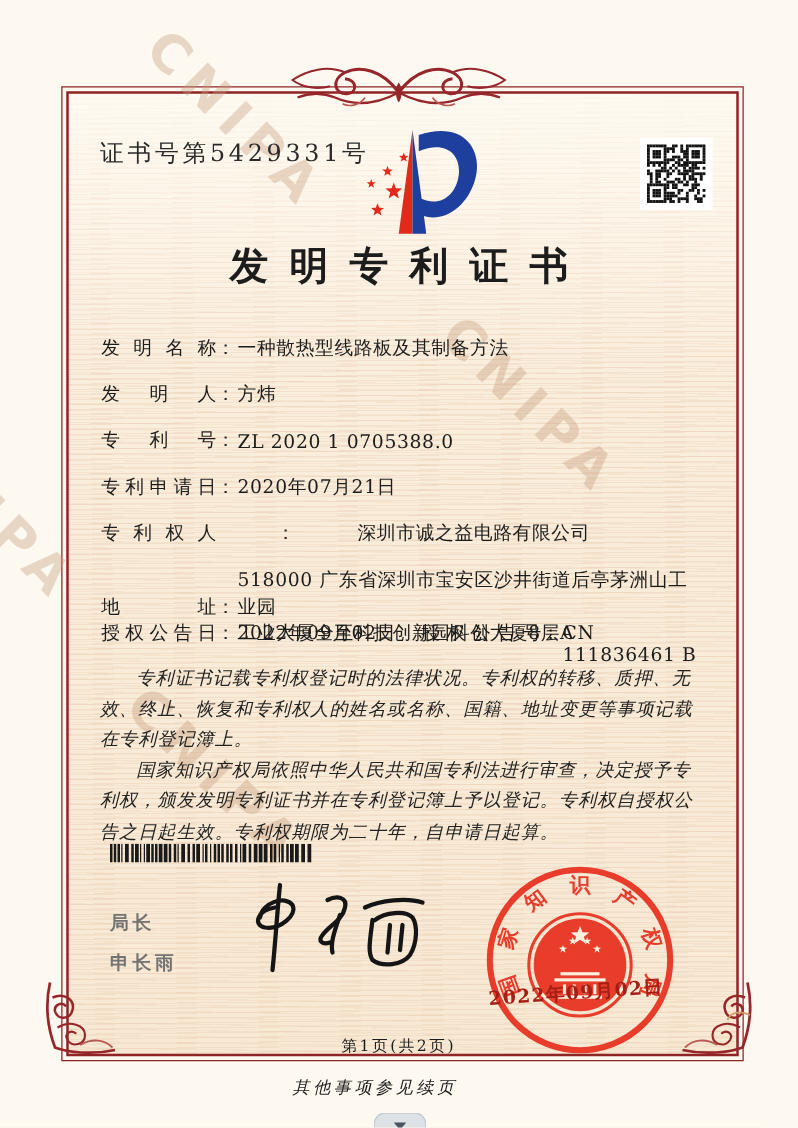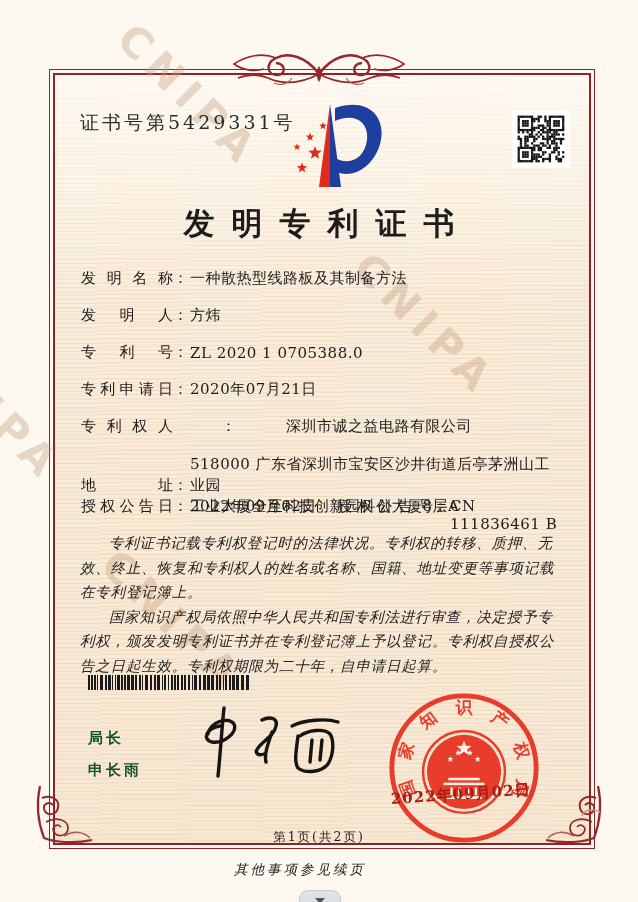--- a/index.html
+++ b/index.html
@@ -18,38 +18,38 @@
 
   .watermark{position:absolute;font-family:"DejaVu Sans","Liberation Sans",sans-serif;
              font-weight:bold;font-size:42px;letter-spacing:8px;color:rgba(198,158,126,.38);
              transform:rotate(45deg);transform-origin:left top;z-index:1;pointer-events:none;}
 
   .cert-no{position:absolute;left:80px;top:110px;font-size:19px;letter-spacing:3px;color:#2a2a2a;z-index:2;}
   .logo{position:absolute;left:277px;top:100px;z-index:2;}
   .qr{position:absolute;left:512px;top:110px;width:58px;height:58px;background:#fff;
       padding:3px;box-sizing:border-box;z-index:2;}
   .title{position:absolute;left:0;top:192px;width:638px;text-align:center;font-size:31px;
-         font-weight:bold;letter-spacing:17px;padding-left:17px;box-sizing:border-box;z-index:2;margin-top:11px;}
+         font-weight:bold;letter-spacing:17px;padding-left:17px;box-sizing:border-box;z-index:2;}
 
   .frow{position:absolute;left:81px;display:flex;align-items:center;font-size:15px;z-index:2;width:482px;}
   .flabel{display:inline-block;width:92px;text-align:justify;text-align-last:justify;flex:none;}
   .fcolon{flex:none;}
   .fvalue{margin-left:2px;letter-spacing:.5px;}
   .addr-lines div{line-height:21px;}
   .pair2{position:absolute;left:256px;top:0;display:flex;}
 
   .paras{position:absolute;left:80px;top:531px;width:482px;z-index:2;
          font-style:italic;font-size:14.5px;line-height:24.5px;letter-spacing:.8px;color:#222;}
   .paras p{margin:0;text-indent:2em;}
 
   .barcode{position:absolute;left:87px;top:675px;z-index:2;}
 
   .director{position:absolute;left:88px;top:729px;z-index:2;
             font-family:"DejaVu Sans","Liberation Sans",sans-serif;font-weight:bold;
-            font-size:15px;letter-spacing:3px;color:#14532d;}
+            font-size:15px;letter-spacing:3px;color:#737373;}
   .director div{margin-bottom:13px;}
   .signature{position:absolute;left:180px;top:696px;z-index:2;}
 
   .seal{position:absolute;left:386px;top:690px;z-index:3;}
 
   .page-ind{position:absolute;left:0;top:829px;width:638px;text-align:center;
             font-size:12.5px;letter-spacing:2px;z-index:2;}
   .foot-note{position:absolute;left:0;top:861px;width:600px;text-align:center;
              font-style:italic;font-size:13.5px;letter-spacing:3px;z-index:2;}
   .scroll-pill{position:absolute;left:299px;top:890px;width:40px;height:18px;border-radius:9px 9px 0 0;

